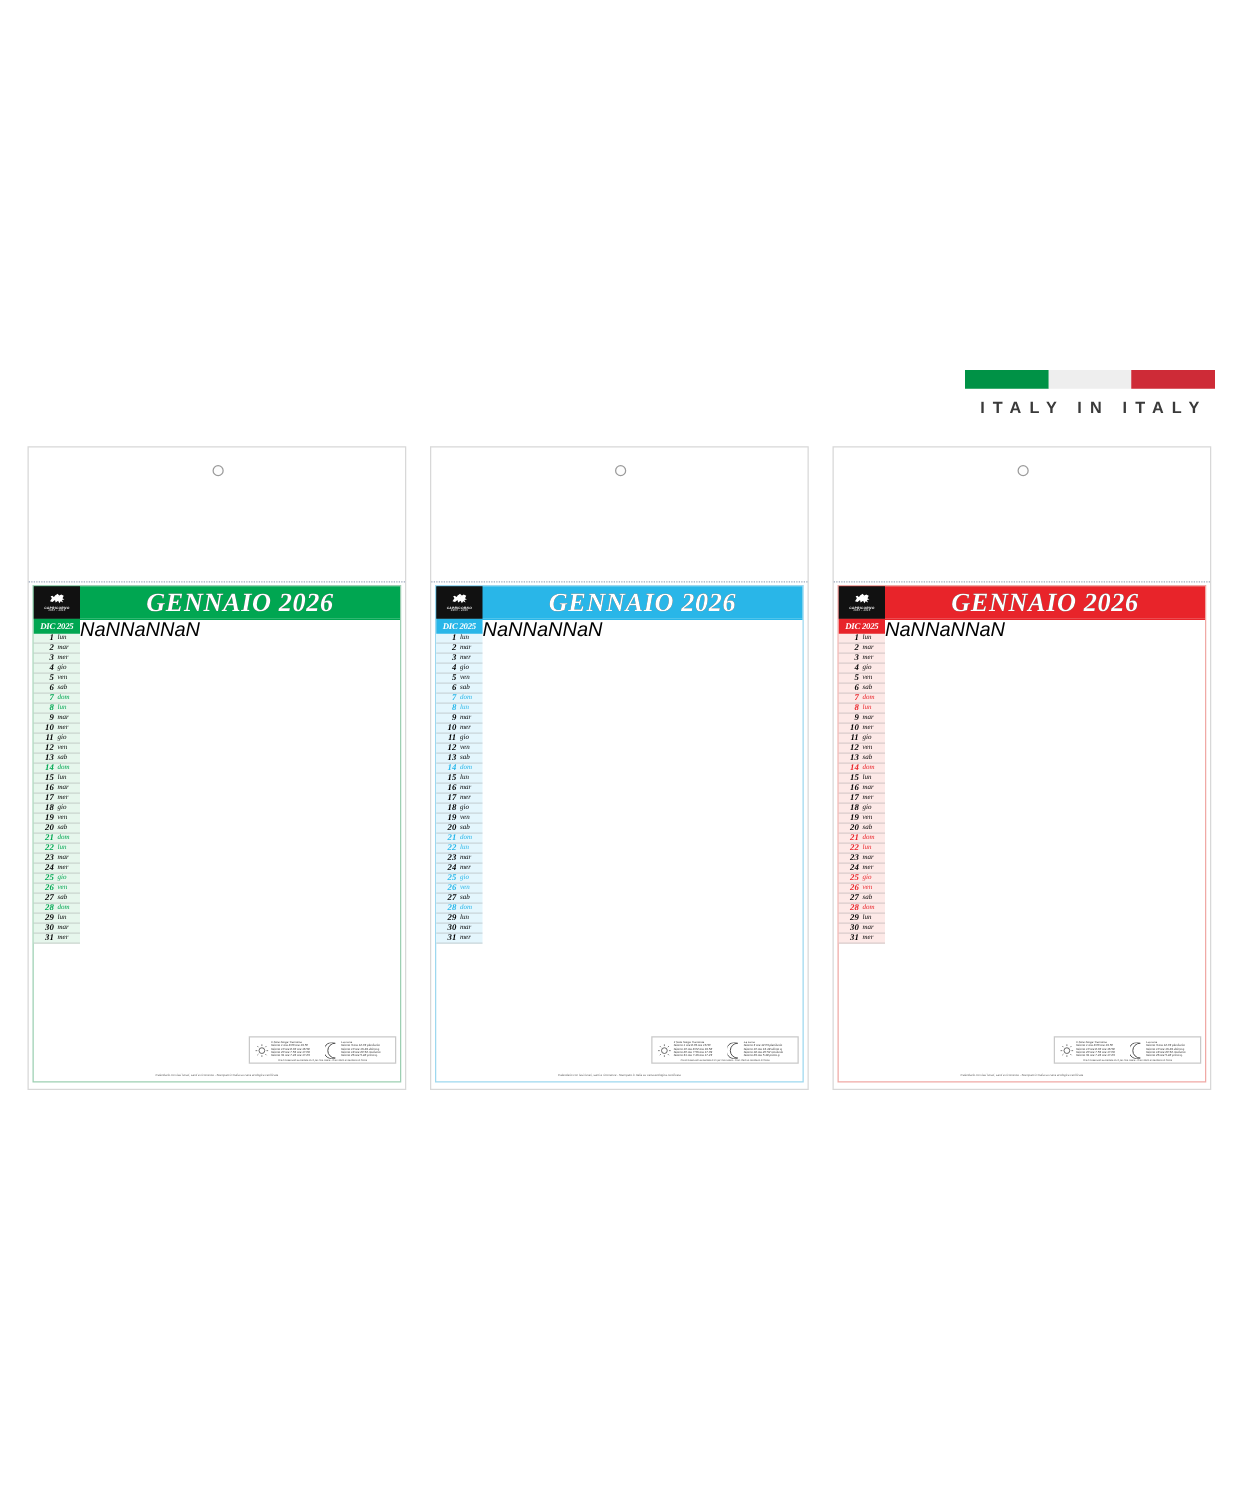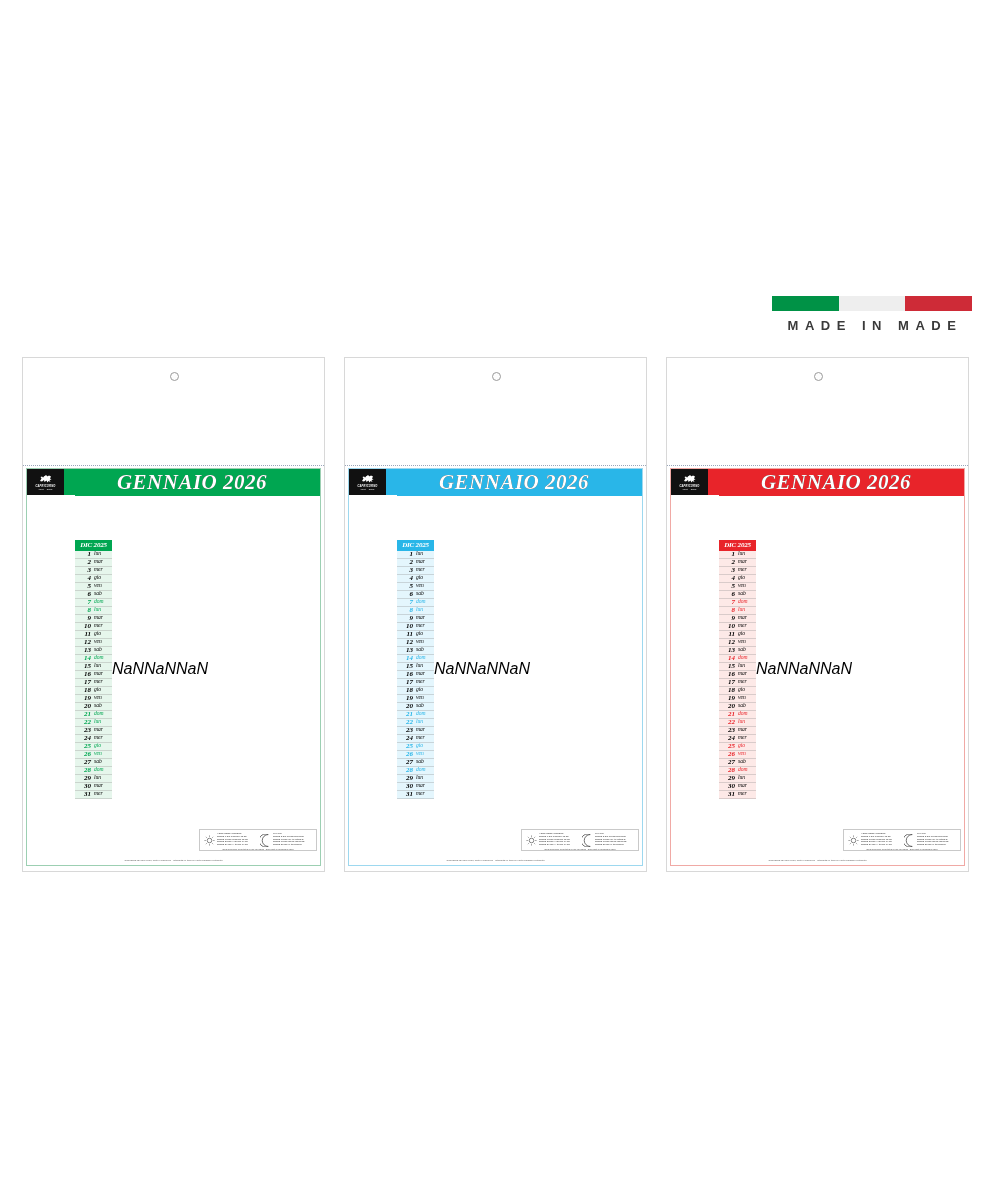--- a/index.html
+++ b/index.html
@@ -86,23 +86,22 @@
   .logo-txt2{ font-size:2.2px; letter-spacing:.2px; white-space:nowrap;}
   .title-main{
     flex:1; display:flex; align-items:center; justify-content:center;
     color:#ffffff; font-family:"Liberation Serif", serif;
     font-weight:bold; font-size:21px; letter-spacing:.5px;
     text-shadow:0 0 0 #000;
   }
 
   
   .grid{
-    display:flex; align-items:center;
+    display:flex; align-items:flex-start;
     height:346px;
-    margin-left:48px;
   }
   .side{
     width:37px; box-sizing:border-box;
     display:flex; flex-direction:column;
   }
   .side-hd{
     height:11px; line-height:11px; text-align:center;
     font-family:"Liberation Serif", serif;
     font-weight:bold; font-size:7px; color:#ffffff;
     letter-spacing:-.2px;
@@ -169,21 +168,21 @@
 </style>
 </head>
 <body>
 
 <div class="made-badge">
   <div class="flag">
     <span class="f-green"></span>
     <span class="f-white"></span>
     <span class="f-red"></span>
   </div>
-  <div class="made-text">MADE IN MADE</div>
+  <div class="made-text">ITALY IN ITALY</div>
 </div>
 
 <div class="calendars" id="calendars">
     <div class="cal t-green" id="cal-green">
       <div class="cal-head-blank">
         <div class="hang-hole"></div>
       </div>
       <div class="cal-body">
         <div class="titlebar">
           <div class="logo">

